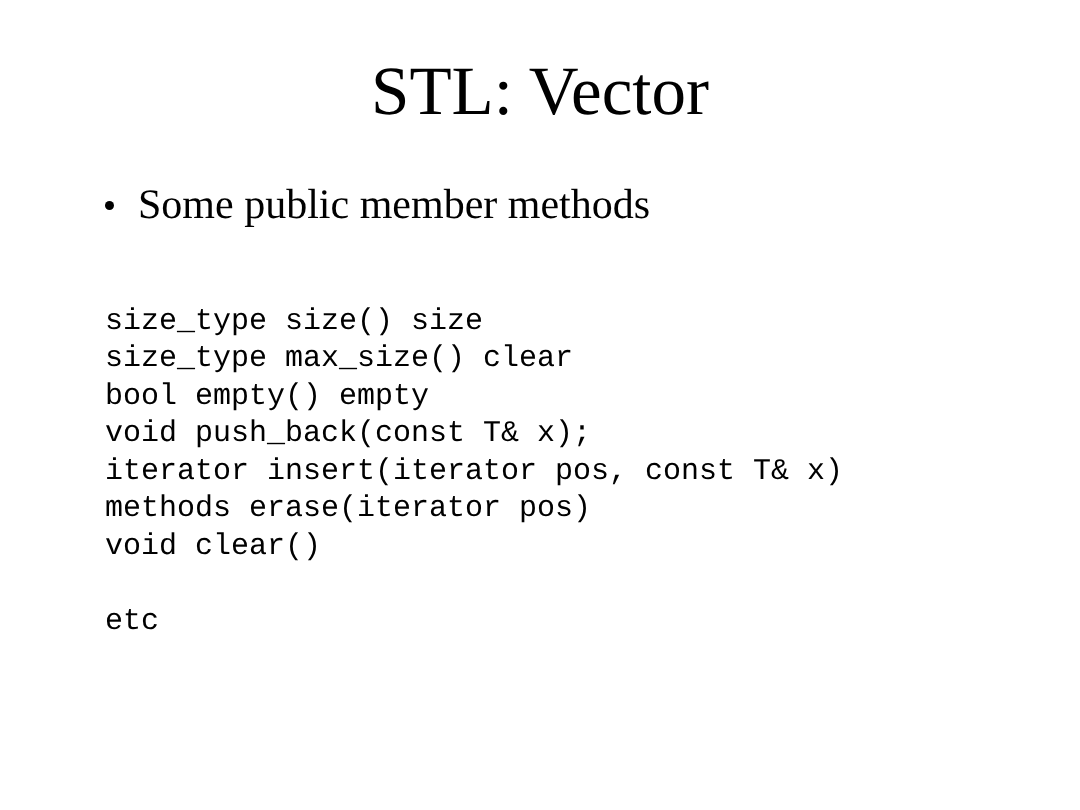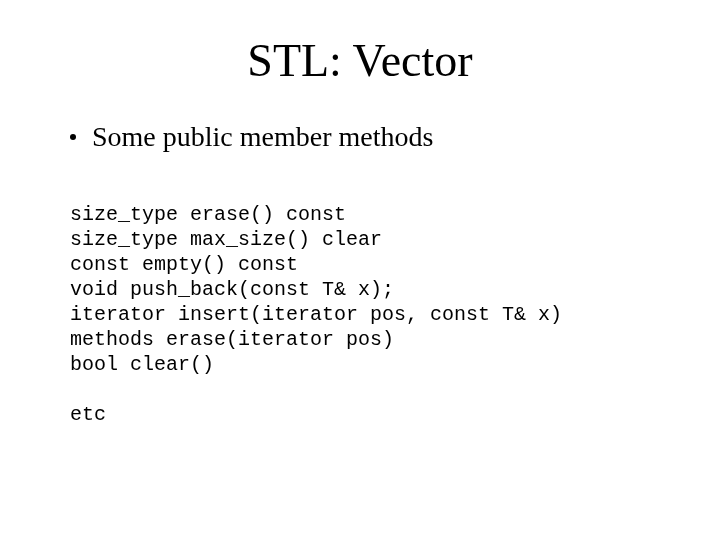--- a/index.html
+++ b/index.html
@@ -57,24 +57,24 @@
 <div class="slide">
   <div class="title">STL: Vector</div>
 
   <div class="content">
     <div class="bullet-row">
       <span class="bullet-dot"></span>
       <span>Some public member methods</span>
     </div>
 
     <div class="code-block">
-<span>size_type erase() const</span>
+<span>size_type size() size</span>
 <span>size_type max_size() clear</span>
-<span>const empty() const</span>
+<span>bool empty() empty</span>
 <span>void push_back(const T&amp; x);</span>
 <span>iterator insert(iterator pos, const T&amp; x)</span>
 <span>methods erase(iterator pos)</span>
-<span>bool clear()</span>
+<span>void clear()</span>
 <span></span>
 <span>etc</span>
     </div>
   </div>
 </div>
 
 </body></html>

